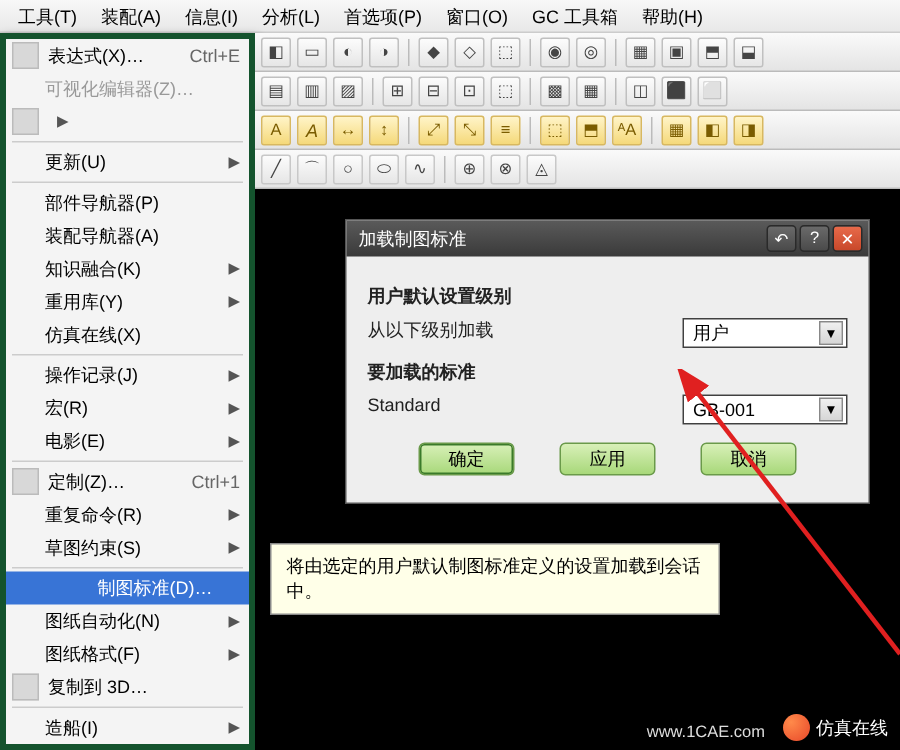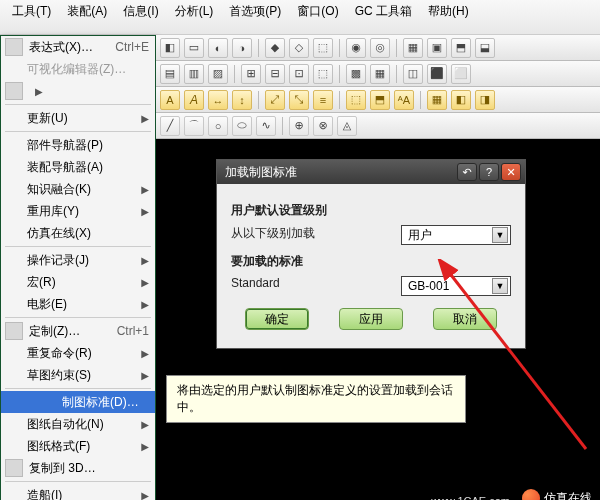--- a/index.html
+++ b/index.html
@@ -1,44 +1,44 @@
 <!DOCTYPE html>
 <html><head>
 <meta charset="utf-8">
 <style>
 * { margin: 0; padding: 0; box-sizing: border-box; font-family: "Microsoft YaHei", SimSun, Arial, sans-serif; font-size: 12px; }
 body { width: 600px; height: 500px; overflow: hidden; background: #e8e8e8; position: relative; }
 
-.menubar { height: 35px; background: linear-gradient(#f8f8f8,#e8e8e8); border-bottom: 1px solid #ccc; display: flex; padding: 0 4px; }
+.menubar { height: 22px; background: linear-gradient(#f8f8f8,#e8e8e8); border-bottom: 1px solid #ccc; display: flex; padding: 0 4px; }
 .menubar span { padding: 3px 8px; cursor: default; }
 
 .main { display: flex; height: calc(100% - 22px); }
 
-.dropdown { width: 156px; background: #f4f4f4; border: 1px solid #14532d; box-shadow: 2px 2px 6px rgba(0,0,0,.3); }
+.dropdown { width: 170px; background: #f4f4f4; border: 4px solid #14532d; box-shadow: 2px 2px 6px rgba(0,0,0,.3); }
 .dd-item { display: flex; align-items: center; height: 22px; padding: 0 6px 0 4px; cursor: default; position: relative; }
 .dd-item.with-icon::before { content: ""; width: 16px; height: 16px; background: #d8d8d8; border: 1px solid #bbb; margin-right: 6px; flex-shrink: 0; }
 .dd-item .spacer { width: 22px; flex-shrink: 0; }
 .dd-item .lbl { flex: 1; white-space: nowrap; }
 .dd-item .shortcut { color: #666; margin-left: 14px; }
 .dd-item .arrow { margin-left: 6px; color: #555; font-size: 10px; }
 .dd-item.disabled .lbl { color: #999; }
 .dd-item.sel { background: #3874d6; color: #fff; padding-left: 39px; }
 .dd-sep { height: 1px; background: #ccc; margin: 2px 4px; }
 
 .right { flex: 1; position: relative; background: #e8e8e8; }
 .toolbar { height: 26px; background: linear-gradient(#fafafa,#e4e4e4); border-bottom: 1px solid #bbb; display: flex; align-items: center; padding: 0 4px; gap: 4px; }
 .tb-btn { width: 20px; height: 20px; background: linear-gradient(#fcfcfc,#e6e6e6); border: 1px solid #c0c0c0; border-radius: 2px; display: flex; align-items: center; justify-content: center; font-size: 11px; color: #444; }
 .tb-sep { width: 1px; height: 18px; background: #bbb; margin: 0 2px; }
 .toolbar2 .tb-btn { background: linear-gradient(#fff4c8,#f5d97a); border-color: #d8b860; color: #7a5c00; }
 .toolbar3 .tb-btn { border-color: #c8c8c8; }
 
 .canvas { position: absolute; top: 104px; left: 0; right: 0; bottom: 0; background: #000; }
 .watermark { position: absolute; top: 50%; left: 50%; transform: translate(-50%,-50%); color: #2a2a2a; font-size: 48px; font-weight: bold; letter-spacing: 4px; opacity: .6; }
 
-.dialog { position: absolute; top: 200px; left: 250px; width: 310px; background: #eeeeee; border: 1px solid #555; box-shadow: 4px 4px 12px rgba(0,0,0,.5); }
+.dialog { position: absolute; top: 200px; left: 250px; width: 350px; background: #eeeeee; border: 1px solid #555; box-shadow: 4px 4px 12px rgba(0,0,0,.5); }
 .dlg-title { height: 24px; background: linear-gradient(#5a5a5a,#3a3a3a); color: #fff; display: flex; align-items: center; padding: 0 4px 0 8px; }
 .dlg-title .t { flex: 1; }
 .dlg-title .tbtn { width: 20px; height: 18px; margin-left: 2px; background: linear-gradient(#6a6a6a,#4a4a4a); border: 1px solid #2a2a2a; border-radius: 3px; display: flex; align-items: center; justify-content: center; font-size: 11px; }
 .dlg-title .tbtn.close { background: linear-gradient(#e86a4a,#c8482a); }
 .dlg-body { padding: 10px 14px; }
 .dlg-row { display: flex; align-items: flex-start; margin: 6px 0; gap: 24px; }
 .dlg-label { flex: 1; color: #222; }
 .dlg-combo { width: 110px; height: 20px; border: 1px solid #404040; background: #fff; display: flex; align-items: center; padding: 0 2px 0 6px; }
 .dlg-combo .cv { flex: 1; }
 .dlg-combo .cb { width: 16px; height: 16px; background: linear-gradient(#f0f0f0,#d6d6d6); border: 1px solid #888; display: flex; align-items: center; justify-content: center; font-size: 9px; }

